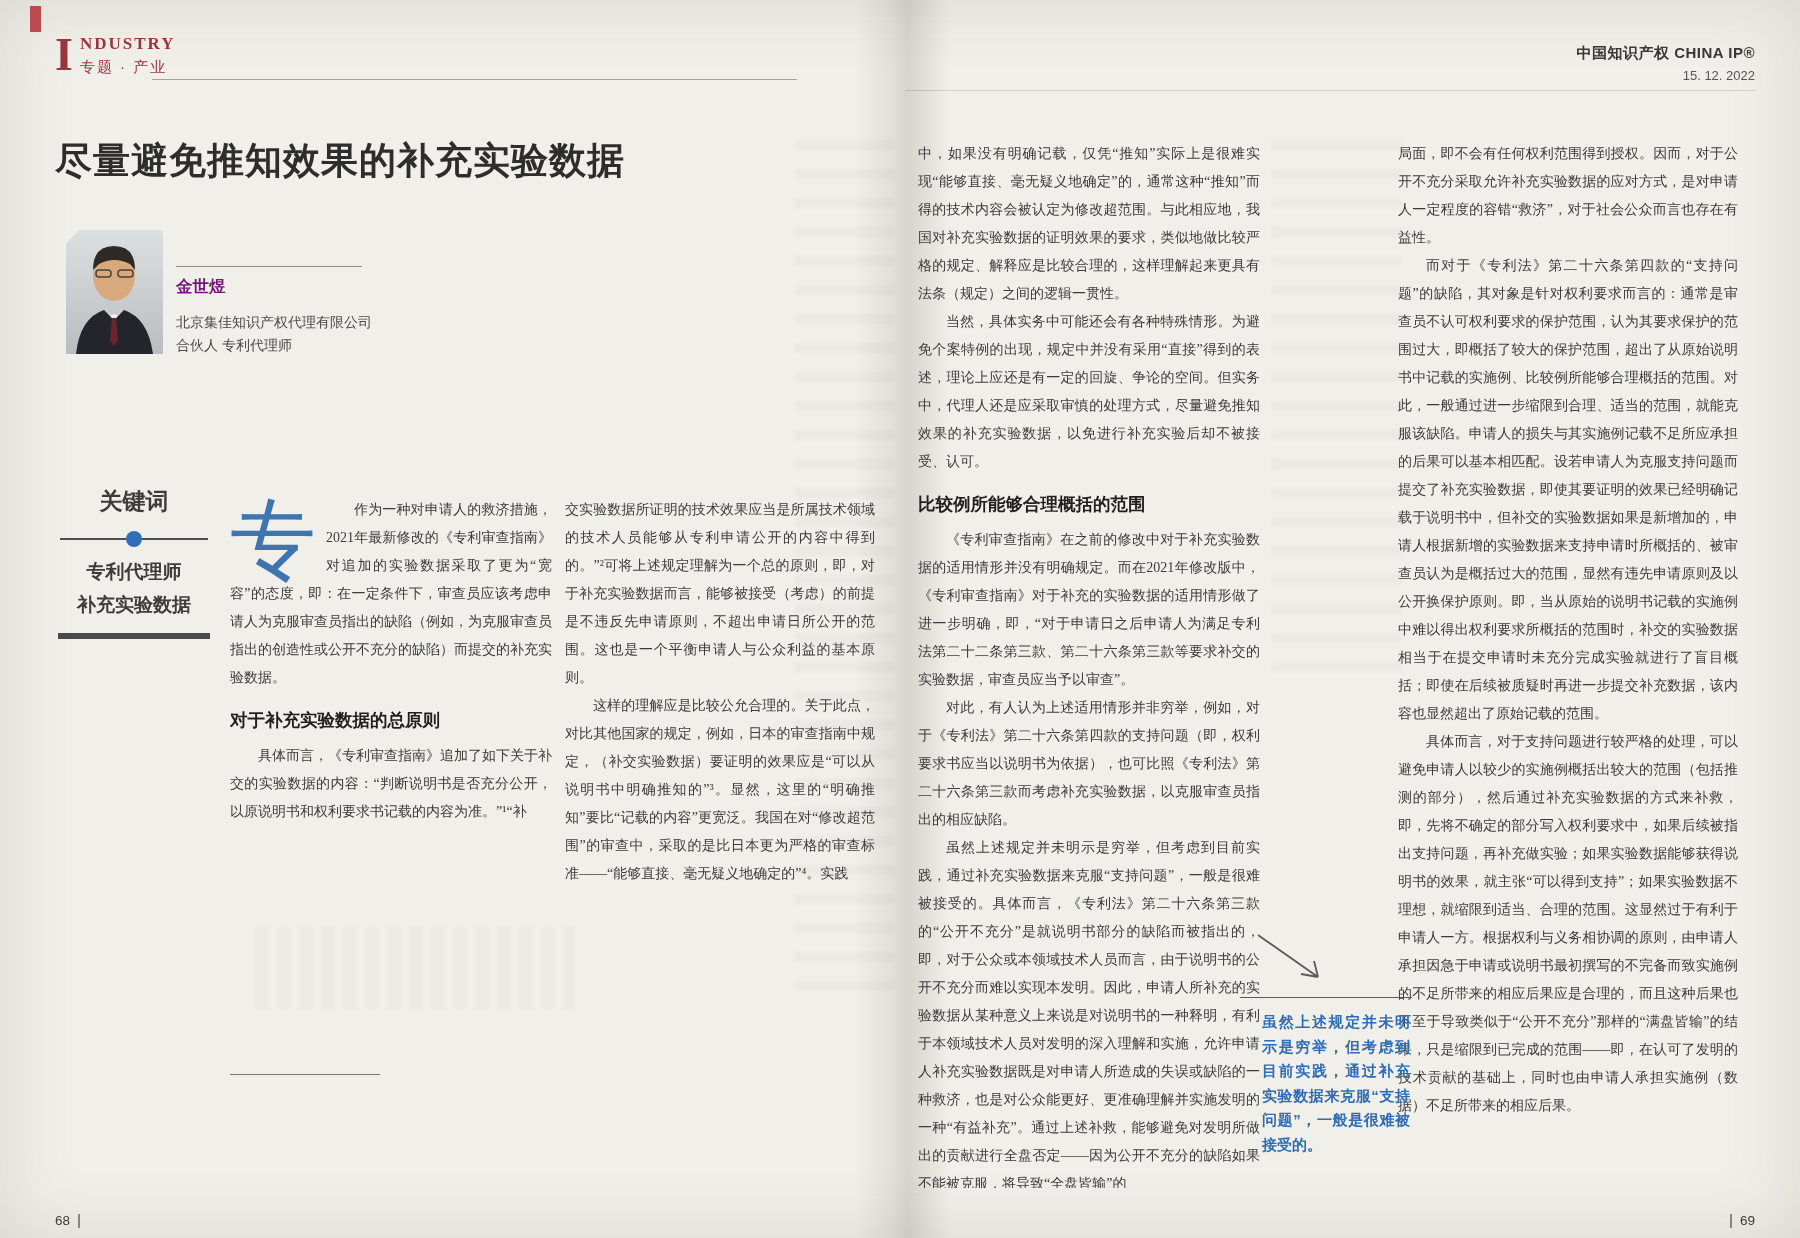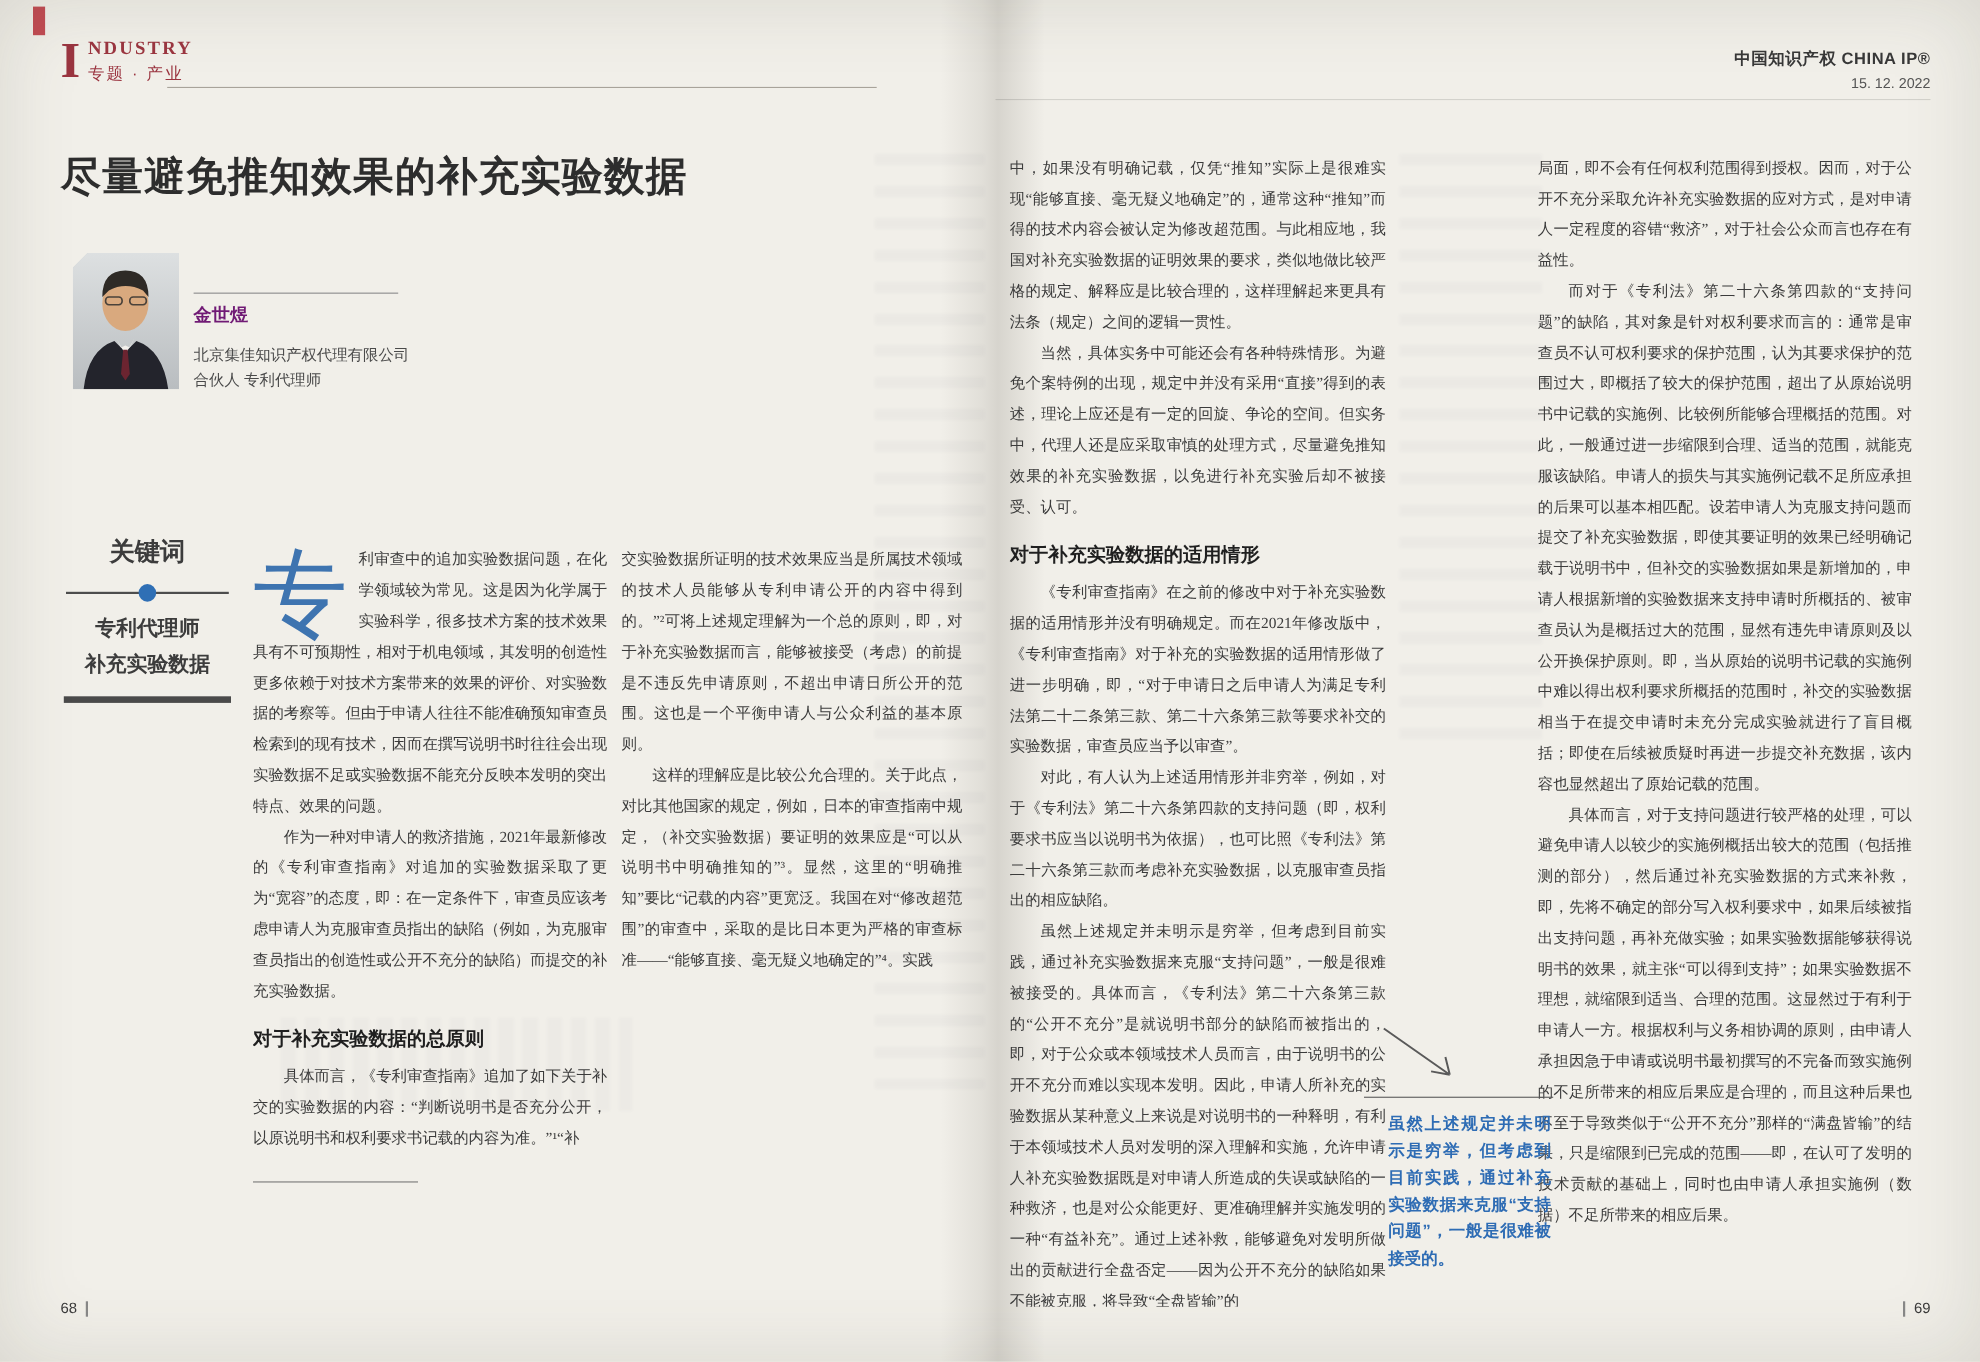--- a/index.html
+++ b/index.html
@@ -69,21 +69,21 @@
   .fn-rule{width:150px;height:1px;background:#777;margin-bottom:8px;}
   .footnotes p{margin:0;font-size:11px;line-height:17px;color:#454545;text-indent:0;}
 
   
   .callout-arrow{left:1252px;top:931px;}
   .callout-rule{left:1240px;top:997px;width:172px;height:1px;background:#5a5a5a;}
   .callout{left:1262px;top:1010px;width:148px;font-size:15px;font-weight:bold;color:#2e6cb4;
     line-height:24.5px;text-align:justify;}
 
   
-  .pageno{font-size:13.5px;color:#3a3a3a;display:flex;align-items:center;gap:8px;}
+  .pageno{font-size:13.5px;color:#3a3a3a;display:flex;align-items:center;gap:8px;margin-top:31px;}
   .pageno .bar{width:1.5px;height:14px;background:#888;}
   .pn-left{left:55px;top:1182px;}
   .pn-right{right:45px;top:1182px;}
 </style>
 </head>
 <body>
 
 <div class="abs gutter"></div>
 <div class="abs corner-mark"></div>
 <div class="abs bleed" style="left:795px;top:140px;width:100px;height:850px;"></div>
@@ -139,33 +139,32 @@
     <div class="kw-line"></div>
     <div class="kw-dot"></div>
   </div>
   <div class="kw-item">专利代理师</div>
   <div class="kw-item">补充实验数据</div>
   <div class="kw-bar"></div>
 </div>
 
 <div class="col col1">
   <span class="dropcap">专</span>
-<p class="cont">利审查中的追加实验数据问题，在化学领域较为常见。这是因为化学属于实验科学，很多技术方案的技术效果具有不可预期性，相对于机电领域，其发明的创造性更多依赖于对技术方案带来的效果的评价、对实验数据的考察等。但由于申请人往往不能准确预知审查员检索到的现有技术，因而在撰写说明书时往往会出现实验数据不足或实验数据不能充分反映本发明的突出特点、效果的问题。</p>
     <p>作为一种对申请人的救济措施，2021年最新修改的《专利审查指南》对追加的实验数据采取了更为“宽容”的态度，即：在一定条件下，审查员应该考虑申请人为克服审查员指出的缺陷（例如，为克服审查员指出的创造性或公开不充分的缺陷）而提交的补充实验数据。</p>
     <h2>对于补充实验数据的总原则</h2>
     <p>具体而言，《专利审查指南》追加了如下关于补交的实验数据的内容：“判断说明书是否充分公开，以原说明书和权利要求书记载的内容为准。”¹“补</p>
   </div>
 <div class="col col2">
     <p class="cont">交实验数据所证明的技术效果应当是所属技术领域的技术人员能够从专利申请公开的内容中得到的。”²可将上述规定理解为一个总的原则，即，对于补充实验数据而言，能够被接受（考虑）的前提是不违反先申请原则，不超出申请日所公开的范围。这也是一个平衡申请人与公众利益的基本原则。</p>
     <p>这样的理解应是比较公允合理的。关于此点，对比其他国家的规定，例如，日本的审查指南中规定，（补交实验数据）要证明的效果应是“可以从说明书中明确推知的”³。显然，这里的“明确推知”要比“记载的内容”更宽泛。我国在对“修改超范围”的审查中，采取的是比日本更为严格的审查标准——“能够直接、毫无疑义地确定的”⁴。实践</p>
   </div>
 <div class="col col3">
     <p class="cont">中，如果没有明确记载，仅凭“推知”实际上是很难实现“能够直接、毫无疑义地确定”的，通常这种“推知”而得的技术内容会被认定为修改超范围。与此相应地，我国对补充实验数据的证明效果的要求，类似地做比较严格的规定、解释应是比较合理的，这样理解起来更具有法条（规定）之间的逻辑一贯性。</p>
     <p>当然，具体实务中可能还会有各种特殊情形。为避免个案特例的出现，规定中并没有采用“直接”得到的表述，理论上应还是有一定的回旋、争论的空间。但实务中，代理人还是应采取审慎的处理方式，尽量避免推知效果的补充实验数据，以免进行补充实验后却不被接受、认可。</p>
-    <h2>对于补充实验数据的适用情形</h2>
+    <h2>比较例所能够合理概括的范围</h2>
     <p>《专利审查指南》在之前的修改中对于补充实验数据的适用情形并没有明确规定。而在2021年修改版中，《专利审查指南》对于补充的实验数据的适用情形做了进一步明确，即，“对于申请日之后申请人为满足专利法第二十二条第三款、第二十六条第三款等要求补交的实验数据，审查员应当予以审查”。</p>
     <p>对此，有人认为上述适用情形并非穷举，例如，对于《专利法》第二十六条第四款的支持问题（即，权利要求书应当以说明书为依据），也可比照《专利法》第二十六条第三款而考虑补充实验数据，以克服审查员指出的相应缺陷。</p>
     <p>虽然上述规定并未明示是穷举，但考虑到目前实践，通过补充实验数据来克服“支持问题”，一般是很难被接受的。具体而言，《专利法》第二十六条第三款的“公开不充分”是就说明书部分的缺陷而被指出的，即，对于公众或本领域技术人员而言，由于说明书的公开不充分而难以实现本发明。因此，申请人所补充的实验数据从某种意义上来说是对说明书的一种释明，有利于本领域技术人员对发明的深入理解和实施，允许申请人补充实验数据既是对申请人所造成的失误或缺陷的一种救济，也是对公众能更好、更准确理解并实施发明的一种“有益补充”。通过上述补救，能够避免对发明所做出的贡献进行全盘否定——因为公开不充分的缺陷如果不能被克服，将导致“全盘皆输”的</p>
   </div>
 <div class="col col4">
     <p class="cont">局面，即不会有任何权利范围得到授权。因而，对于公开不充分采取允许补充实验数据的应对方式，是对申请人一定程度的容错“救济”，对于社会公众而言也存在有益性。</p>
     <p>而对于《专利法》第二十六条第四款的“支持问题”的缺陷，其对象是针对权利要求而言的：通常是审查员不认可权利要求的保护范围，认为其要求保护的范围过大，即概括了较大的保护范围，超出了从原始说明书中记载的实施例、比较例所能够合理概括的范围。对此，一般通过进一步缩限到合理、适当的范围，就能克服该缺陷。申请人的损失与其实施例记载不足所应承担的后果可以基本相匹配。设若申请人为克服支持问题而提交了补充实验数据，即使其要证明的效果已经明确记载于说明书中，但补交的实验数据如果是新增加的，申请人根据新增的实验数据来支持申请时所概括的、被审查员认为是概括过大的范围，显然有违先申请原则及以公开换保护原则。即，当从原始的说明书记载的实施例中难以得出权利要求所概括的范围时，补交的实验数据相当于在提交申请时未充分完成实验就进行了盲目概括；即使在后续被质疑时再进一步提交补充数据，该内容也显然超出了原始记载的范围。</p>
     <p>具体而言，对于支持问题进行较严格的处理，可以避免申请人以较少的实施例概括出较大的范围（包括推测的部分），然后通过补充实验数据的方式来补救，即，先将不确定的部分写入权利要求中，如果后续被指出支持问题，再补充做实验；如果实验数据能够获得说明书的效果，就主张“可以得到支持”；如果实验数据不理想，就缩限到适当、合理的范围。这显然过于有利于申请人一方。根据权利与义务相协调的原则，由申请人承担因急于申请或说明书最初撰写的不完备而致实施例的不足所带来的相应后果应是合理的，而且这种后果也不至于导致类似于“公开不充分”那样的“满盘皆输”的结果，只是缩限到已完成的范围——即，在认可了发明的技术贡献的基础上，同时也由申请人承担实施例（数据）不足所带来的相应后果。</p>
   </div>
 

